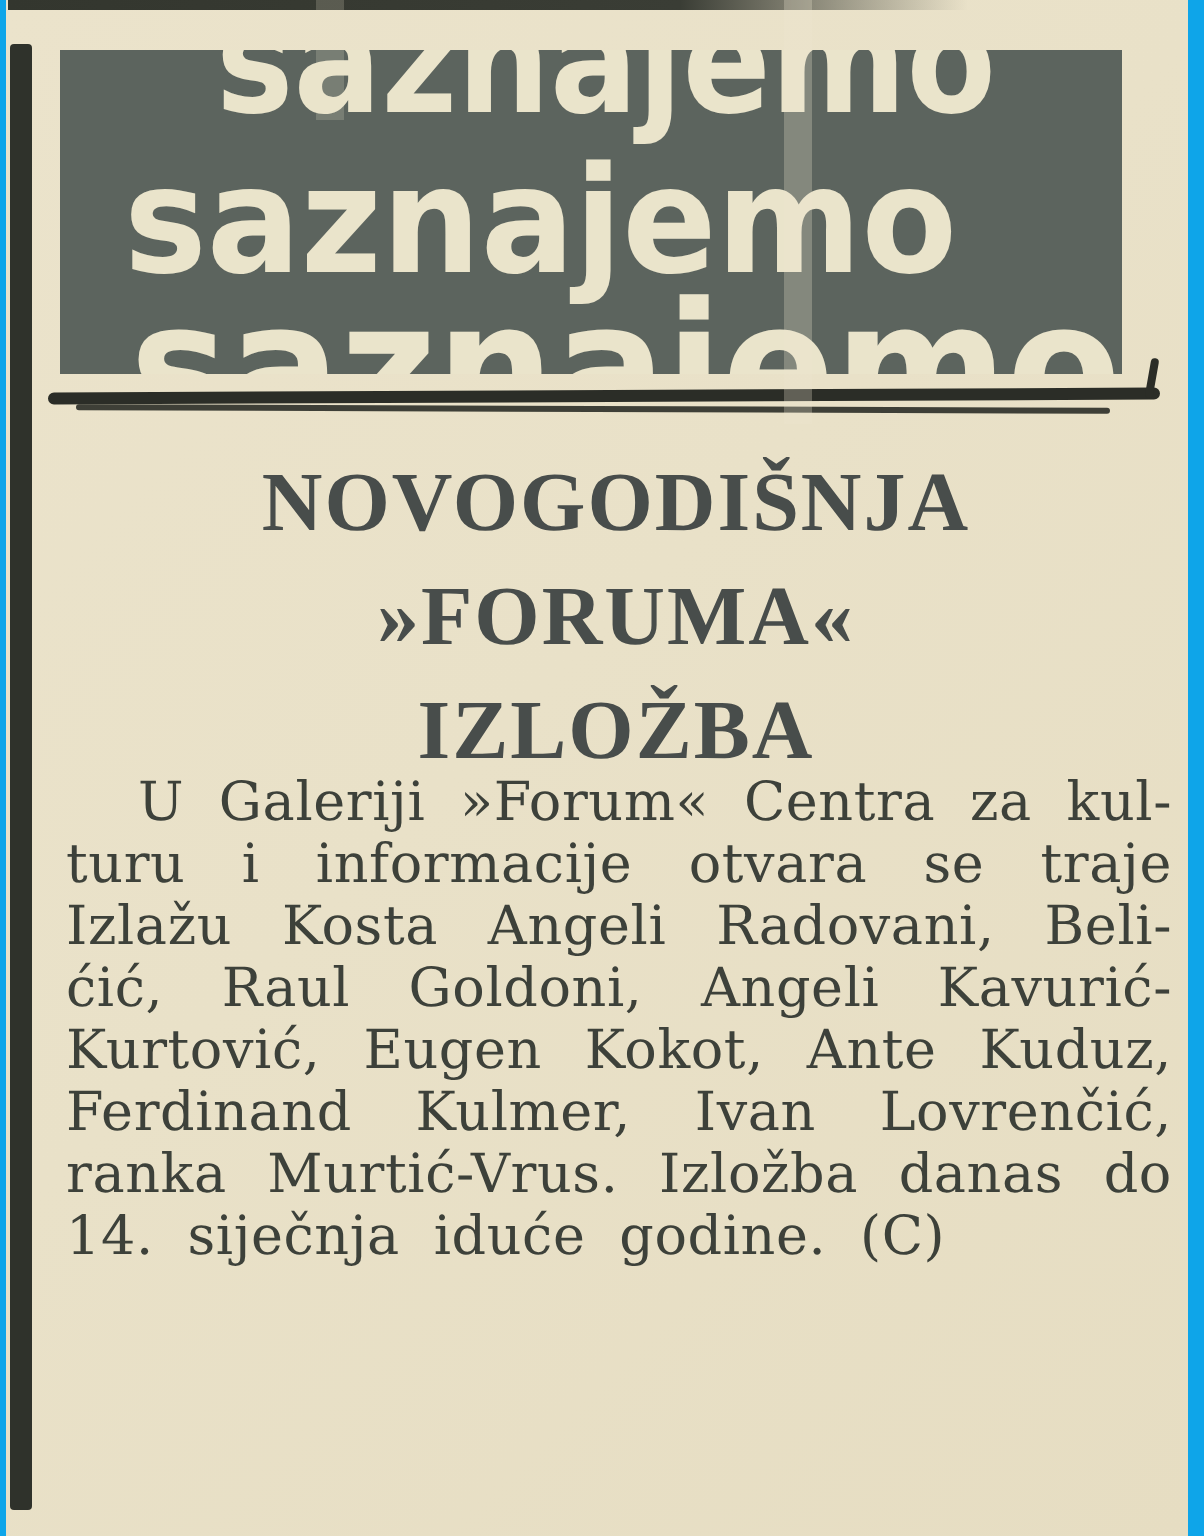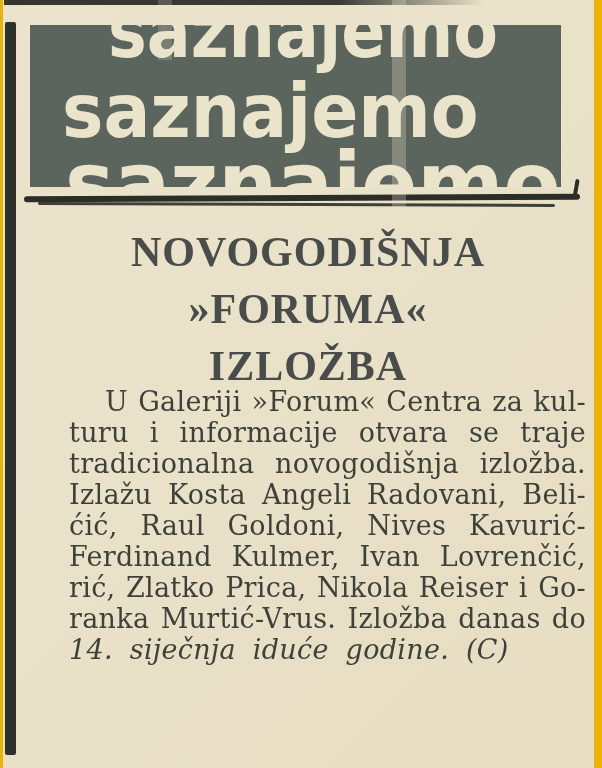--- a/index.html
+++ b/index.html
@@ -1,20 +1,20 @@
 <!DOCTYPE html>
 <html><head>
 <meta charset="utf-8">
 <style>
   html,body { margin:0; padding:0; }
   body { background:#ccc; }
   .page {
     position:relative;
     width:602px; height:768px;
-    background:#eab308;           
+    background:#0ea5e9;           
     overflow:hidden;
     font-family:"DejaVu Serif", serif;
   }
   
   .paper {
     position:absolute; left:3px; right:8px; top:0; bottom:0;
     background:linear-gradient(135deg, #ebe3cb 0%, #e9e1c8 45%, #e6ddc2 100%);
   }
   
   .top-rule {
@@ -71,24 +71,24 @@
   }
   
   .article {
     position:absolute; left:33px; top:386px; width:553px;
     font-size:27px; line-height:31px; color:#3d413a;
     letter-spacing:0.3px;
   }
   .article .line {
     text-align:justify;
     text-align-last:justify;
-    height:31px; overflow:visible; white-space:normal;margin-left:36px;
+    height:31px; overflow:visible; white-space:normal;
   }
   .article .line.first { padding-left:36px; }
-  .article .line.last  { text-align-last:left; word-spacing:8px;font-style:italic; }
+  .article .line.last  { text-align-last:left; word-spacing:8px; }
 </style>
 </head>
 <body>
 
 <div class="page">
   <div class="paper"></div>
 
   <div class="top-rule"></div>
   <div class="left-rule"></div>
 
@@ -109,21 +109,20 @@
 
   <div class="headline">
     <div>NOVOGODIŠNJA</div>
     <div>»FORUMA«</div>
     <div>IZLOŽBA</div>
   </div>
 
   <div class="article">
     <div class="line first">U Galeriji »Forum« Centra za kul-</div>
     <div class="line">turu i informacije otvara se traje</div>
-    <div class="line">tradicionalna novogodišnja izložba.</div>
     <div class="line">Izlažu Kosta Angeli Radovani, Beli-</div>
-    <div class="line">ćić, Raul Goldoni, Nives Kavurić-</div>
+    <div class="line">ćić, Raul Goldoni, Angeli Kavurić-</div>
+    <div class="line">Kurtović, Eugen Kokot, Ante Kuduz,</div>
     <div class="line">Ferdinand Kulmer, Ivan Lovrenčić,</div>
-    <div class="line">rić, Zlatko Prica, Nikola Reiser i Go-</div>
     <div class="line">ranka Murtić-Vrus. Izložba danas do</div>
     <div class="line last">14. siječnja iduće godine. (C)</div>
   </div>
 </div>
 
 </body></html>

